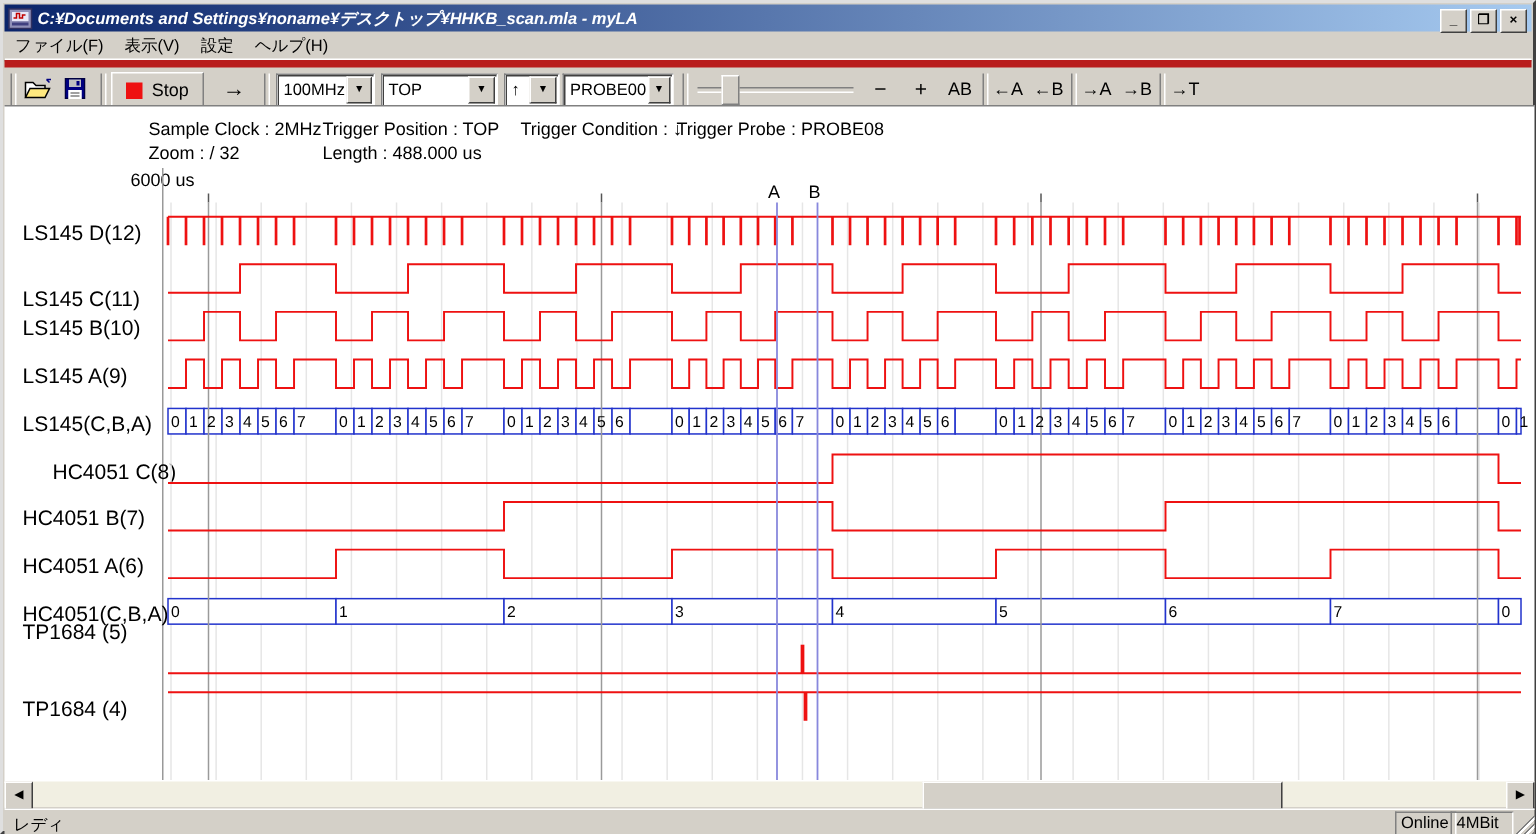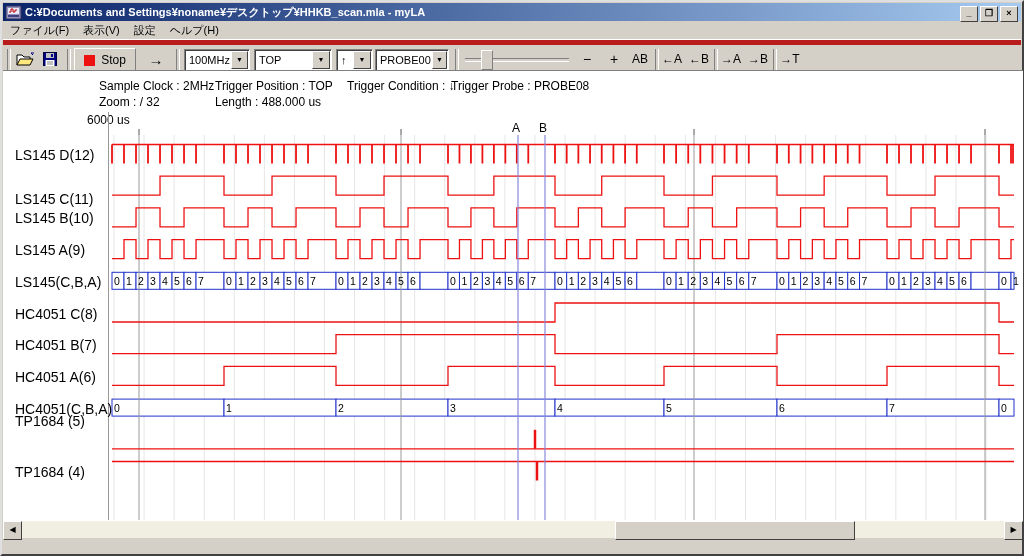--- a/index.html
+++ b/index.html
@@ -2,21 +2,21 @@
 <html><head>
 <meta charset="utf-8">
 <style>
   html,body{margin:0;padding:0;}
   body{width:1024px;height:556px;position:relative;font-family:"Liberation Sans",sans-serif;background:#d4d0c8;overflow:hidden;}
   .abs{position:absolute;}
   #window{position:absolute;inset:0;border:2px solid;border-color:#dfdfdf #404040 #404040 #dfdfdf;background:#d4d0c8;}
   .raised2{border:1px solid;border-color:#ffffff #808080 #808080 #ffffff;}
   
   #titlebar{left:1px;top:1px;right:1px;height:18px;background:linear-gradient(90deg,#0a246a,#a6caf0);display:flex;align-items:center;color:#fff;font-size:11px;font-weight:bold;padding-left:2px;}
-  #title-text{white-space:nowrap;overflow:hidden;margin-left:3px;}
+  #title-text{white-space:nowrap;overflow:hidden;margin-left:3px;font-style:italic;}
   .tb-btn{width:16px;height:14px;background:#d4d0c8;border:1px solid;border-color:#ffffff #404040 #404040 #ffffff;font-size:9px;line-height:12px;text-align:center;color:#000;font-weight:bold;margin-left:2px;}
   #title-buttons{position:absolute;right:3px;top:3px;display:flex;}
   
   #menubar{left:1px;top:19px;right:1px;height:19px;display:flex;align-items:center;font-size:11px;color:#000;border-bottom:1px solid #808080;box-shadow:inset 0 -1px 0 #fff;}
   .menu-item{padding:2px 7px;}
   
   #toolbar{left:1px;top:38px;right:1px;height:30px;border-top:5px solid #b91c1c;font-size:11px;}
   .tsep{position:absolute;top:4px;width:2px;height:22px;border-left:1px solid #808080;border-right:1px solid #fff;}
   .flatbtn{position:absolute;top:3px;height:22px;display:flex;align-items:center;justify-content:center;color:#000;font-size:12px;}
   .combo{position:absolute;top:4px;height:20px;background:#fff;border:1px solid;border-color:#808080 #ffffff #ffffff #808080;box-shadow:inset 1px 1px 0 #404040;display:flex;align-items:center;}
@@ -159,21 +159,21 @@
   <div class="ruler-label" style="left:510px;top:119px">A</div>
   <div class="ruler-label" style="left:537px;top:119px">B</div>
 
   <div id="divider" class="abs"></div>
   <div id="channel-labels">
       <div class="ch-label" style="top: 145px;">LS145 D(12)</div>
       <div class="ch-label" style="top: 189px;">LS145 C(11)</div>
       <div class="ch-label" style="top: 208.4px;">LS145 B(10)</div>
       <div class="ch-label" style="top: 240.1px;">LS145 A(9)</div>
       <div class="ch-label" style="top: 271.8px;">LS145(C,B,A)</div>
-      <div class="ch-label" style="top: 303.5px;">HC4051 C(8)</div>
+      <div class="ch-label" style="top: 303.5px; margin-left: 20px;">HC4051 C(8)</div>
       <div class="ch-label" style="top: 335.2px;">HC4051 B(7)</div>
       <div class="ch-label" style="top: 366.9px;">HC4051 A(6)</div>
       <div class="ch-label" style="top: 398.6px;">HC4051(C,B,A)</div>
       <div class="ch-label" style="top: 411px; text-align: right;">TP1684 (5)</div>
       <div class="ch-label" style="top: 462px;">TP1684 (4)</div>
     </div>
 
   <svg id="wf-svg" width="1024" height="556" viewBox="0 0 1024 556">
       <line x1="112" y1="133" x2="112" y2="518" stroke="#e6e6e6" stroke-width="1"></line>
       <line x1="142.07" y1="133" x2="142.07" y2="518" stroke="#e6e6e6" stroke-width="1"></line>
@@ -467,14 +467,20 @@
       <line x1="516" y1="133" x2="516" y2="518" stroke="#8888dd" stroke-width="1.2"></line>
       <line x1="543" y1="133" x2="543" y2="518" stroke="#8888dd" stroke-width="1.2"></line>
     </svg>
 
   <div id="hscroll" class="abs">
     <div class="sb-btn" style="left:0"><span>◀</span></div>
     <div id="sb-thumb"></div>
     <div class="sb-btn" style="right:0"><span>▶</span></div>
   </div>
 
+  <div id="statusbar" class="abs">
+    <span style="position:absolute;left:6px;top:2px">レディ</span>
+    <span class="status-box" style="left:927px;width:33px">Online</span>
+    <span class="status-box" style="left:964px;width:34px">4MBit</span>
+    <span id="grip"></span>
+  </div>
 
 </div>
 
 </body></html>

